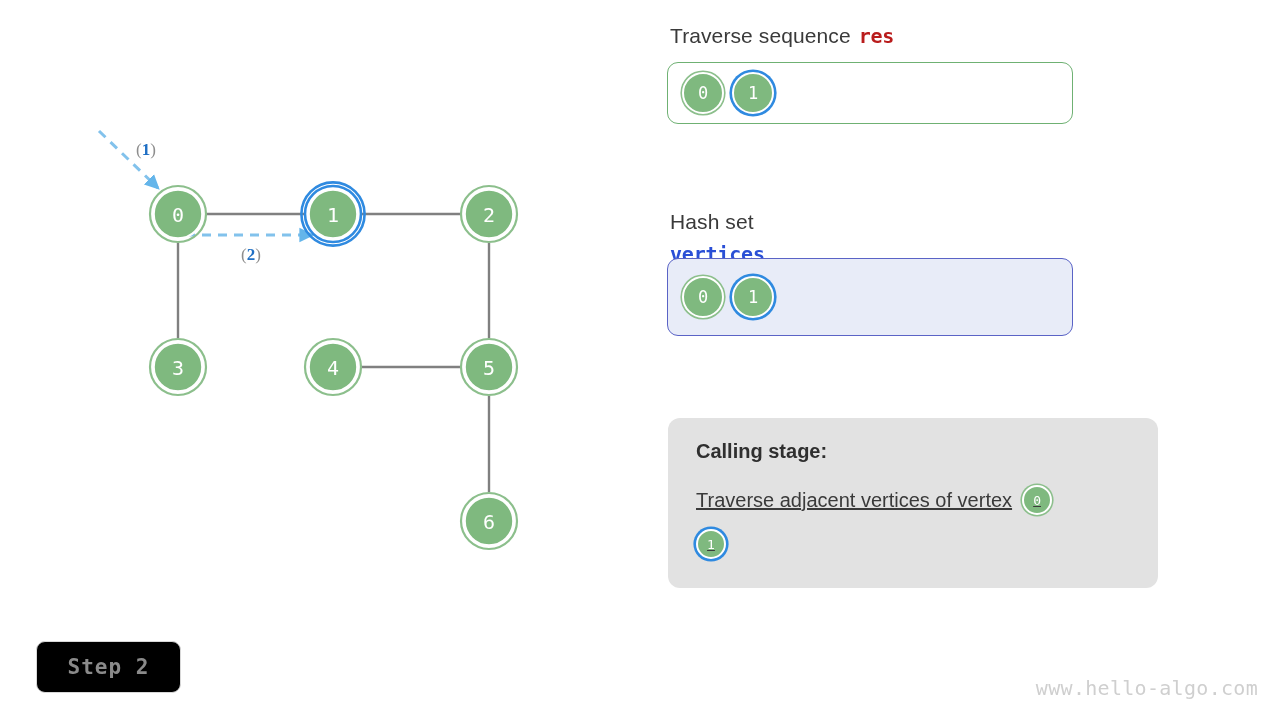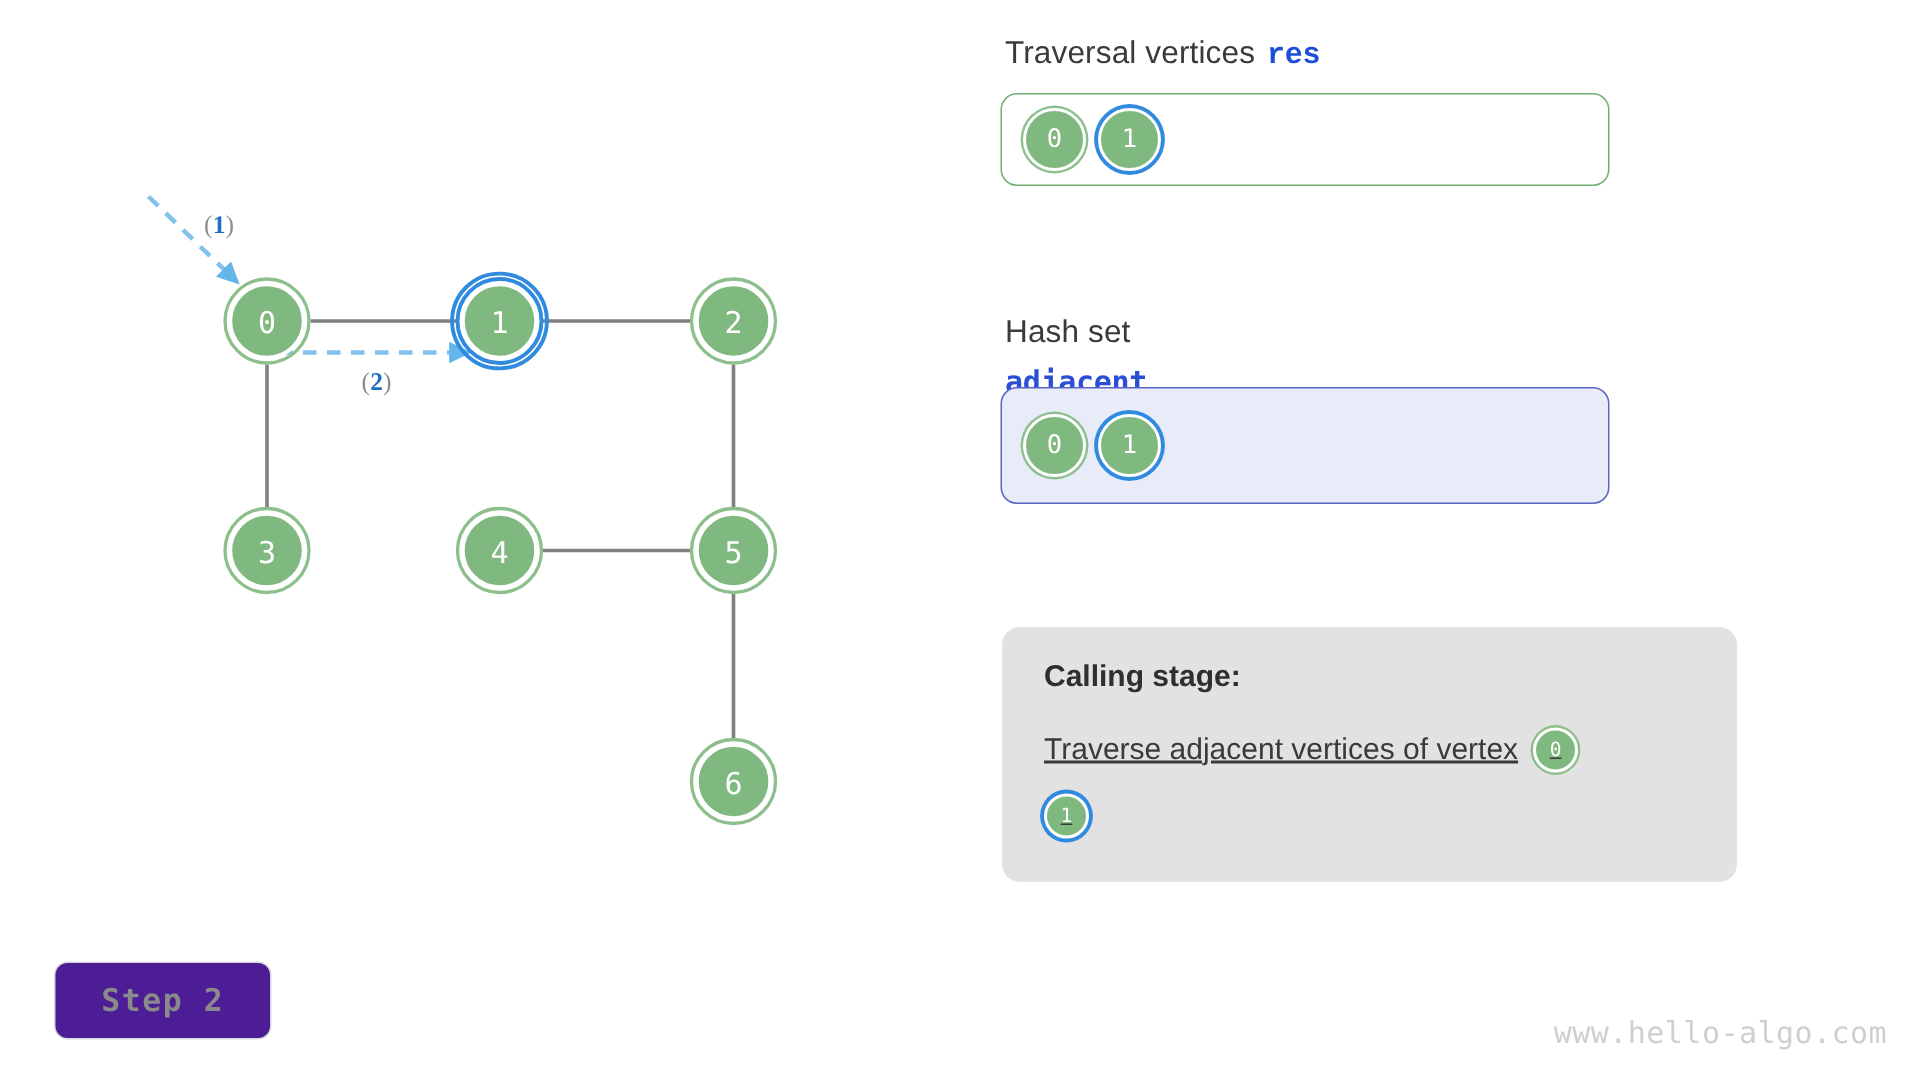--- a/index.html
+++ b/index.html
@@ -80,21 +80,21 @@
     font-size:20px;font-weight:700;color:#2f2f2f;margin-bottom:22px;
   }
   #calling-stage .cs-row{
     display:flex;align-items:center;gap:10px;
     font-size:20px;color:#3a3a3a;margin-bottom:14px;white-space:nowrap;text-decoration:underline;
   }
 
   
   #step-badge{
     position:absolute;left:36px;top:641px;width:145px;height:52px;
-    box-sizing:border-box;background:#4c1d95;border:1.4px solid #d8d8d8;
+    box-sizing:border-box;background:#000000;border:1.4px solid #d8d8d8;
     border-radius:9px;display:flex;align-items:center;justify-content:center;
     font-family:"DejaVu Sans Mono","Liberation Mono",monospace;
     font-weight:700;font-size:21px;color:#8a8a8a;letter-spacing:1px;
   }
   #watermark{
     position:absolute;right:22px;top:676px;
     font-family:"DejaVu Sans Mono","Liberation Mono",monospace;
     font-size:20px;color:#cfcfcf;letter-spacing:.3px;
   }
 </style>
@@ -163,36 +163,36 @@
       <g id="arrow-label-layer">
           <text x="146" y="149" class="step-label"><tspan class="step-paren">(</tspan><tspan class="step-num">1</tspan><tspan class="step-paren">)</tspan></text>
           <text x="251" y="254" class="step-label"><tspan class="step-paren">(</tspan><tspan class="step-num">2</tspan><tspan class="step-paren">)</tspan></text>
         </g>
     </svg>
   </div>
 
   <div id="right-panel">
 
     <div class="caption" style="position:absolute;left:4px;top:64px;transform:translateY(-40px);">
-      <span>Traversal vertices</span>
-      <span class="mono-code" style="color:#1d4ed8;font-family:Liberation Mono, monospace;">res</span>
+      <span>Traverse sequence</span>
+      <span class="mono-code" style="color:#b91c1c;">res</span>
     </div>
 
     <div id="res-box" class="array-box">
         <div class="badge green s42">
           <span>0</span>
         </div>
         <div class="badge blue s42">
           <span>1</span>
         </div>
       </div>
 
     <div class="caption" style="position:absolute;left:4px;top:210px;flex-direction:column;">
       <span>Hash set</span>
-      <span class="mono-code" style="color:#2a4fd6;">adjacent</span>
+      <span class="mono-code" style="color:#2a4fd6;">vertices</span>
     </div>
 
     <div id="visited-box" class="array-box">
         <div class="badge green s42">
           <span>0</span>
         </div>
         <div class="badge blue s42">
           <span>1</span>
         </div>
       </div>

